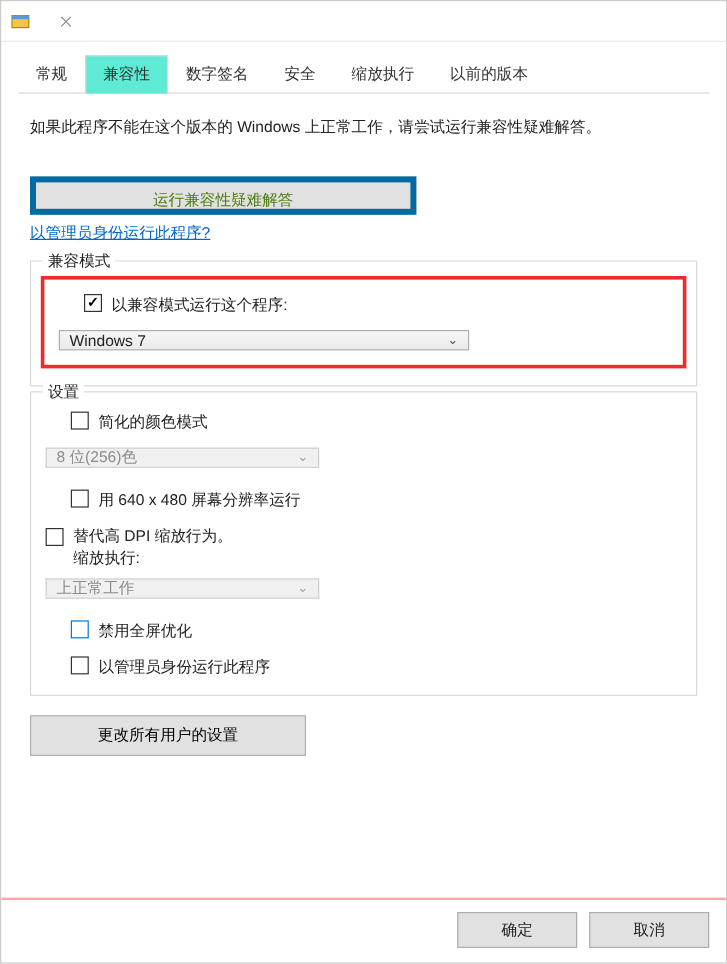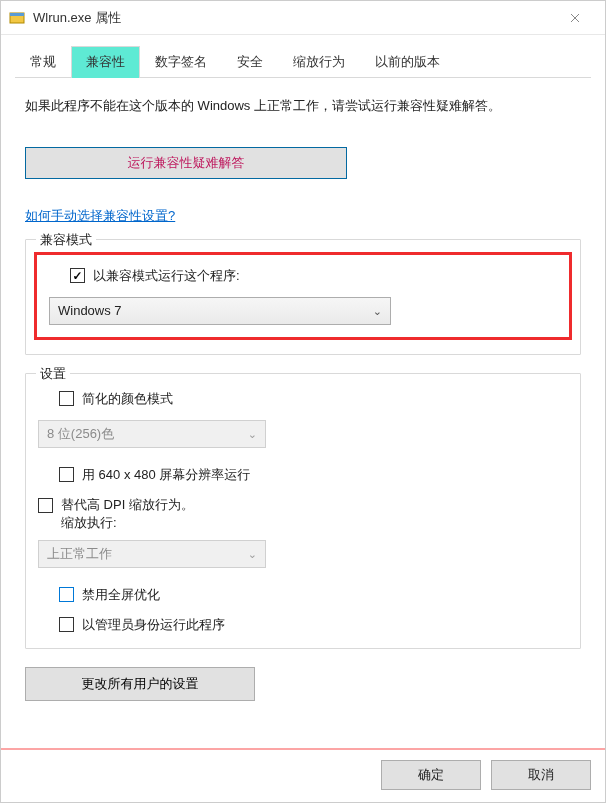--- a/index.html
+++ b/index.html
@@ -15,39 +15,39 @@
 .tabs { display: flex; align-items: flex-end; position: relative; }
 .tab { padding: 6px 14px 7px 14px; color: #333; cursor: default; border: 1px solid transparent; border-bottom: none; position: relative; top: 1px; background: #fff; }
 .tab.active { border-color: #d9d9d9; background: #5eead4; z-index: 2; }
 .tab:not(.active) { }
 .tabline { height: 1px; background: #d9d9d9; position: relative; top: 0; z-index: 1; }
 
 .panel { flex: 1; padding: 18px 10px 10px 10px; }
 
 .intro { color: #222; line-height: 1.6; margin-bottom: 30px; }
 
-.btn-wide { display: block; width: 322px; height: 32px; background: #e1e1e1; border: 1px solid #0369a1; color: #be185d; text-align: center; line-height: 30px; margin-bottom: 28px; }
+.btn-wide { display: block; width: 322px; height: 32px; background: #e1e1e1; border: 5px solid #0369a1; color: #4d7c0f; text-align: center; line-height: 30px; margin-bottom: 6px; }
 
 .link { color: #0066cc; text-decoration: underline; cursor: pointer; margin-bottom: 14px; display: inline-block; }
 
-.group { position: relative; border: 1px solid #d9d9d9; border-radius: 1px; margin-bottom: 18px; padding: 16px 12px 14px 12px; }
+.group { position: relative; border: 1px solid #d9d9d9; border-radius: 1px; margin-bottom: 4px; padding: 16px 12px 14px 12px; }
 .group-title { position: absolute; top: -9px; left: 10px; background: #fff; padding: 0 4px; color: #222; }
 
 .highlight { border: 3px solid #ef2b2d; padding: 12px 12px; margin: -4px -4px 0 -4px; }
 
-.row { display: flex; align-items: center; margin-bottom: 12px; padding-left: 21px; }
+.row { display: flex; margin-bottom: 12px; padding-left: 21px; }
 .row.last { margin-bottom: 0; }
 
 .checkbox { width: 15px; height: 15px; border: 1px solid #333; margin-right: 8px; display: inline-flex; align-items: center; justify-content: center; flex-shrink: 0; }
 .checkbox.checked::after { content: "✓"; font-size: 12px; line-height: 1; color: #000; font-weight: bold; }
 .checkbox.blue { border-color: #0078d7; }
 
 .label { color: #222; }
 
-.select { width: 342px; height: 28px; border: 1px solid #adadad; background: linear-gradient(#f6f6f6,#eaeaea); display: flex; align-items: center; padding: 0 8px; color: #222; position: relative; margin-top: 10px; }
+.select { width: 342px; height: 17px; border: 1px solid #adadad; background: linear-gradient(#f6f6f6,#eaeaea); display: flex; align-items: center; padding: 0 8px; color: #222; position: relative; margin-top: 10px; }
 .select.disabled { background: #f0f0f0; color: #8b8b8b; border-color: #d0d0d0; }
 .select .chev { position: absolute; right: 8px; top: 50%; transform: translateY(-50%); font-size: 11px; color: #555; }
 .select.disabled .chev { color: #9e9e9e; }
 .select.small { width: 228px; margin-top: 8px; }
 .multi-wrap { display: flex; align-items: flex-start; }
 
 .btn-change { display: block; width: 230px; height: 34px; background: #e1e1e1; border: 1px solid #adadad; color: #000000; text-align: center; line-height: 32px; margin-top: 16px; }
 
 .footer { border-top: 2px solid #fca5a5; padding: 10px 14px 12px 0; display: flex; justify-content: flex-end; gap: 10px; }
 .footer button { width: 100px; height: 30px; background: #e1e1e1; border: 1px solid #adadad; color: #222; }
@@ -56,46 +56,45 @@
 </head>
 <body>
 
 <div class="titlebar">
   <span class="icon">
     <svg width="16" height="16" viewBox="0 0 16 16">
         <rect x="1" y="3" width="14" height="10" fill="#f2c744" stroke="#b08900"></rect>
         <rect x="1" y="3" width="14" height="3" fill="#5a9bd5"></rect>
       </svg>
   </span>
-  <span class="title">Wlrun.exe 属性</span>
   <div class="close">
     <svg width="10" height="10" viewBox="0 0 10 10">
         <path d="M1 1 L9 9 M9 1 L1 9" stroke="currentColor" stroke-width="1"></path>
       </svg>
   </div>
 </div>
 
 <div class="content">
   <div class="tabs">
     <div class="tab">常规</div>
     <div class="tab active">兼容性</div>
     <div class="tab">数字签名</div>
     <div class="tab">安全</div>
-    <div class="tab">缩放行为</div>
+    <div class="tab">缩放执行</div>
     <div class="tab">以前的版本</div>
   </div>
   <div class="tabline"></div>
 
   <div class="panel">
 
     <p class="intro">如果此程序不能在这个版本的 Windows 上正常工作，请尝试运行兼容性疑难解答。</p>
 
     <div class="btn-wide">运行兼容性疑难解答</div>
 
-    <a class="link">如何手动选择兼容性设置?</a>
+    <a class="link">以管理员身份运行此程序?</a>
 
     <div class="group">
       <span class="group-title">兼容模式</span>
 
       <div class="highlight">
         <div class="row">
           <span class="checkbox checked"></span>
           <span class="label">以兼容模式运行这个程序:</span>
         </div>
         <div class="select">

